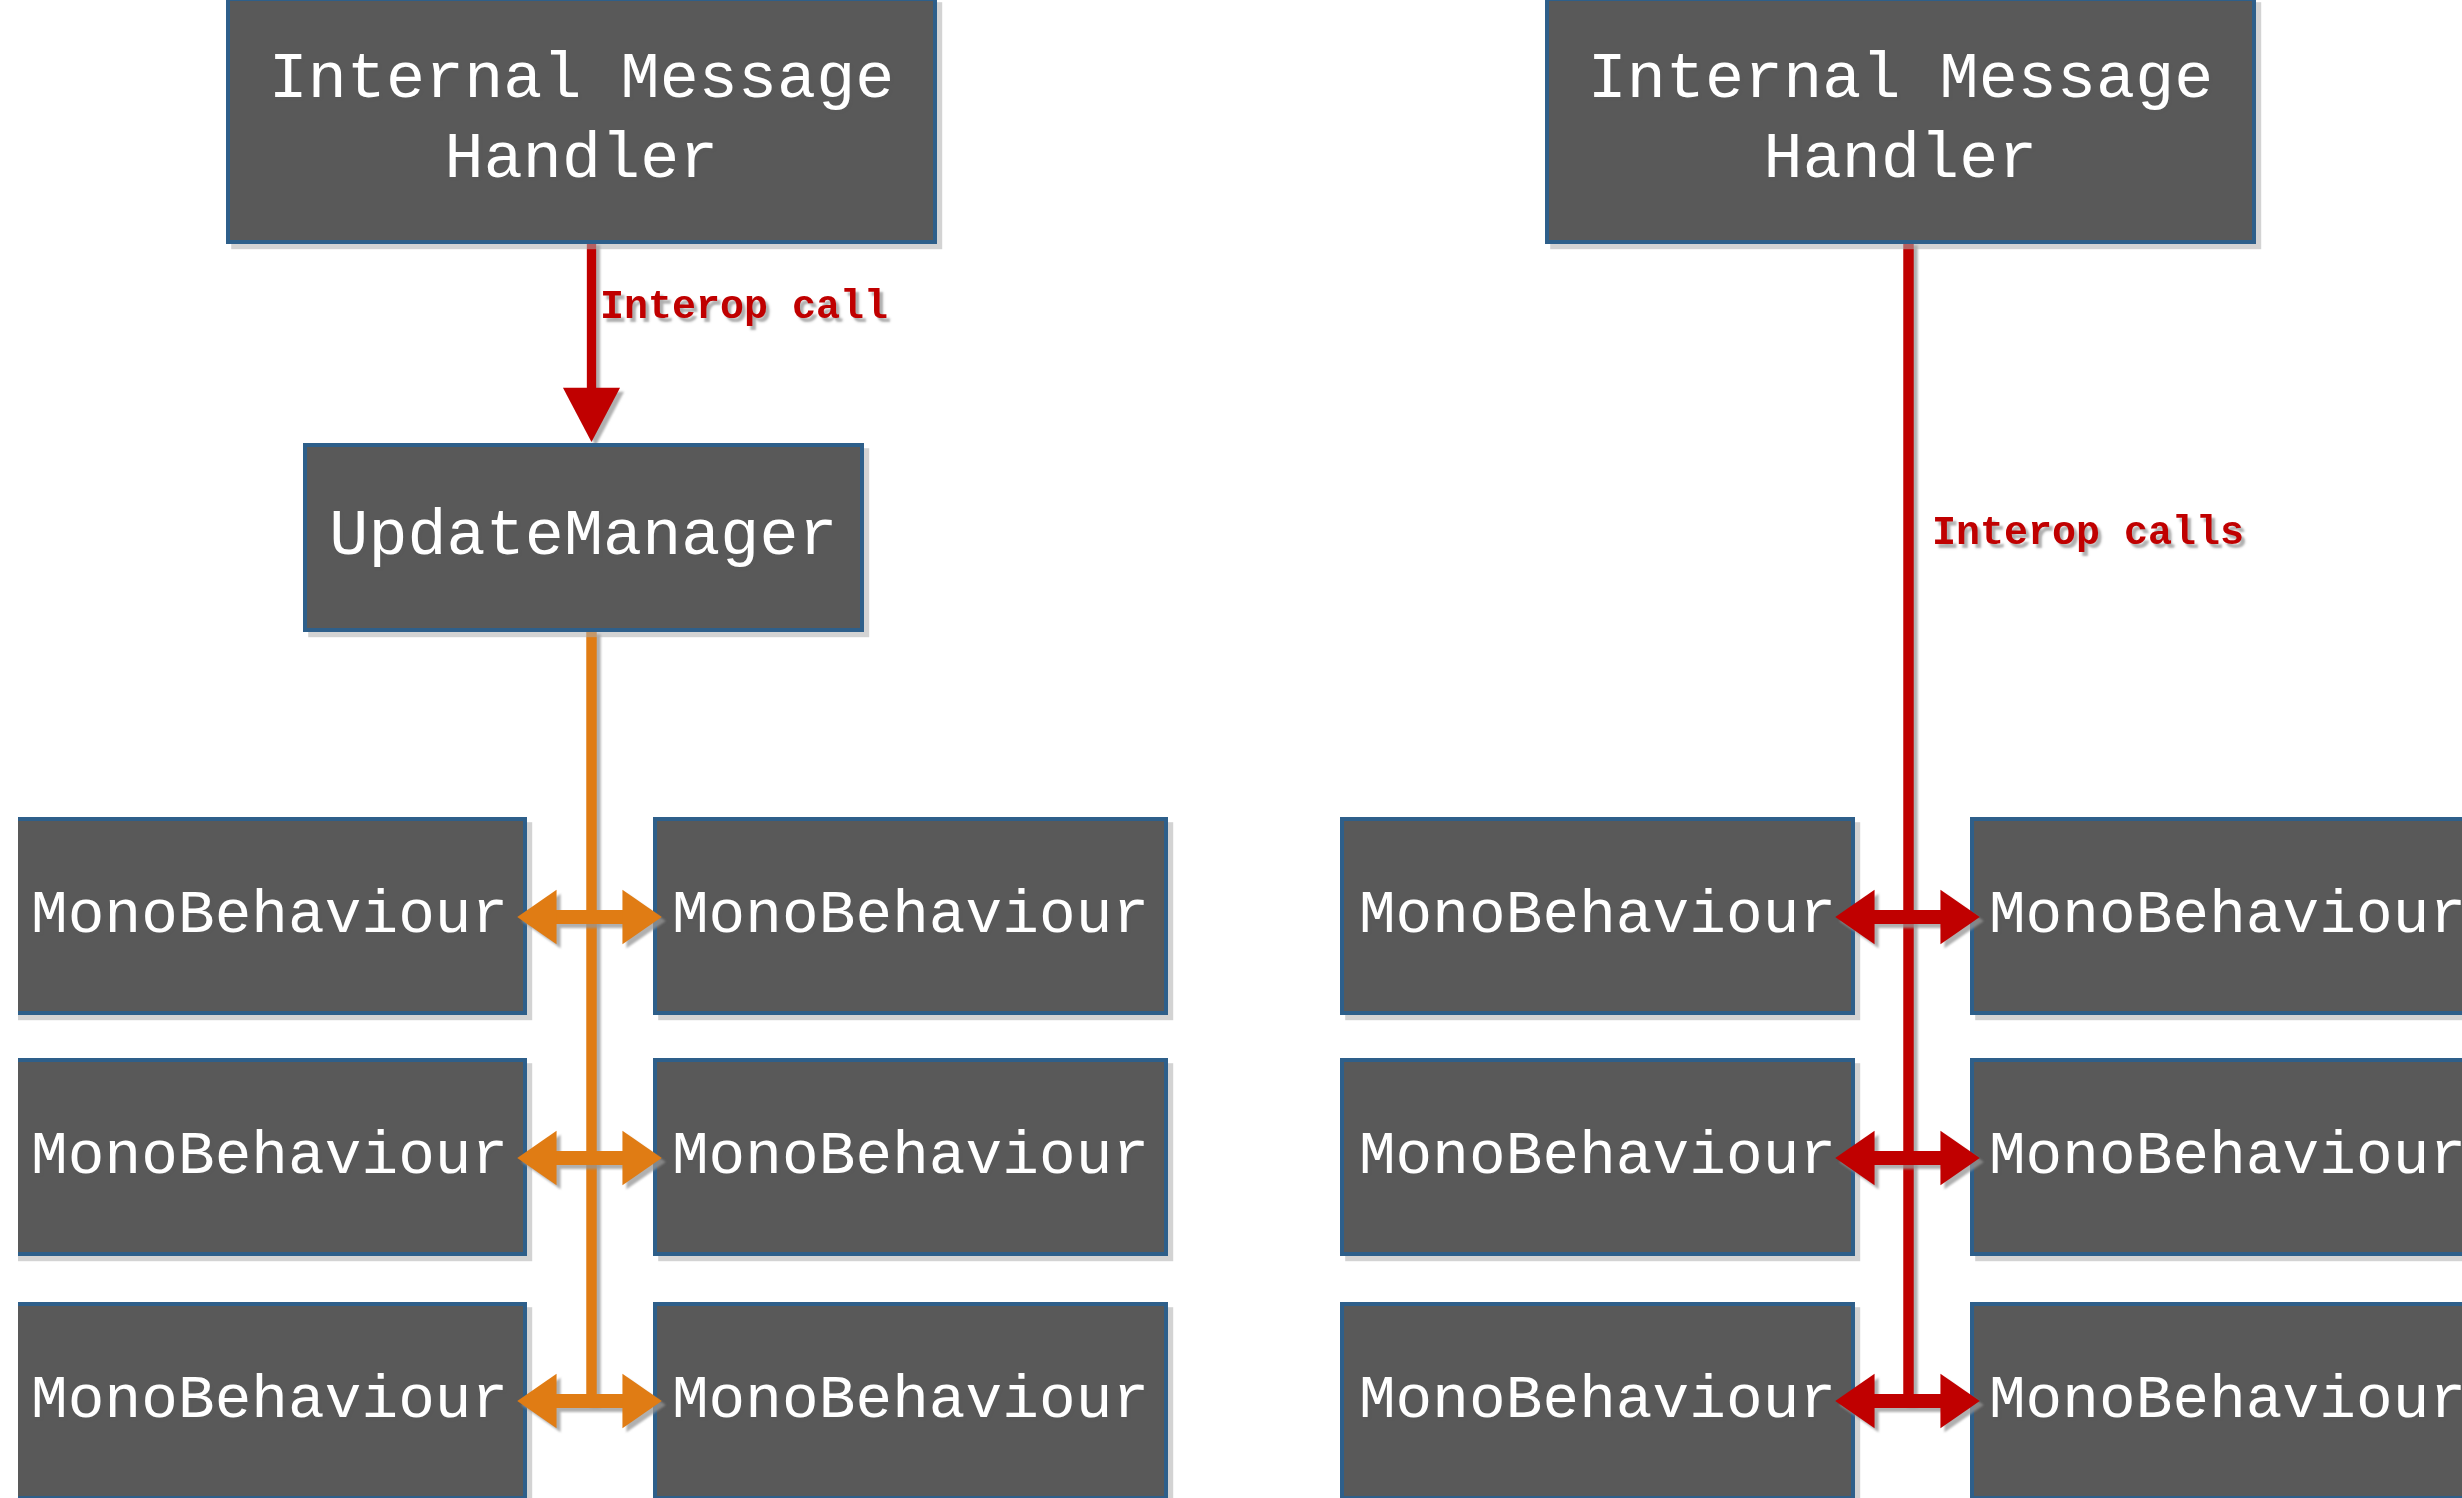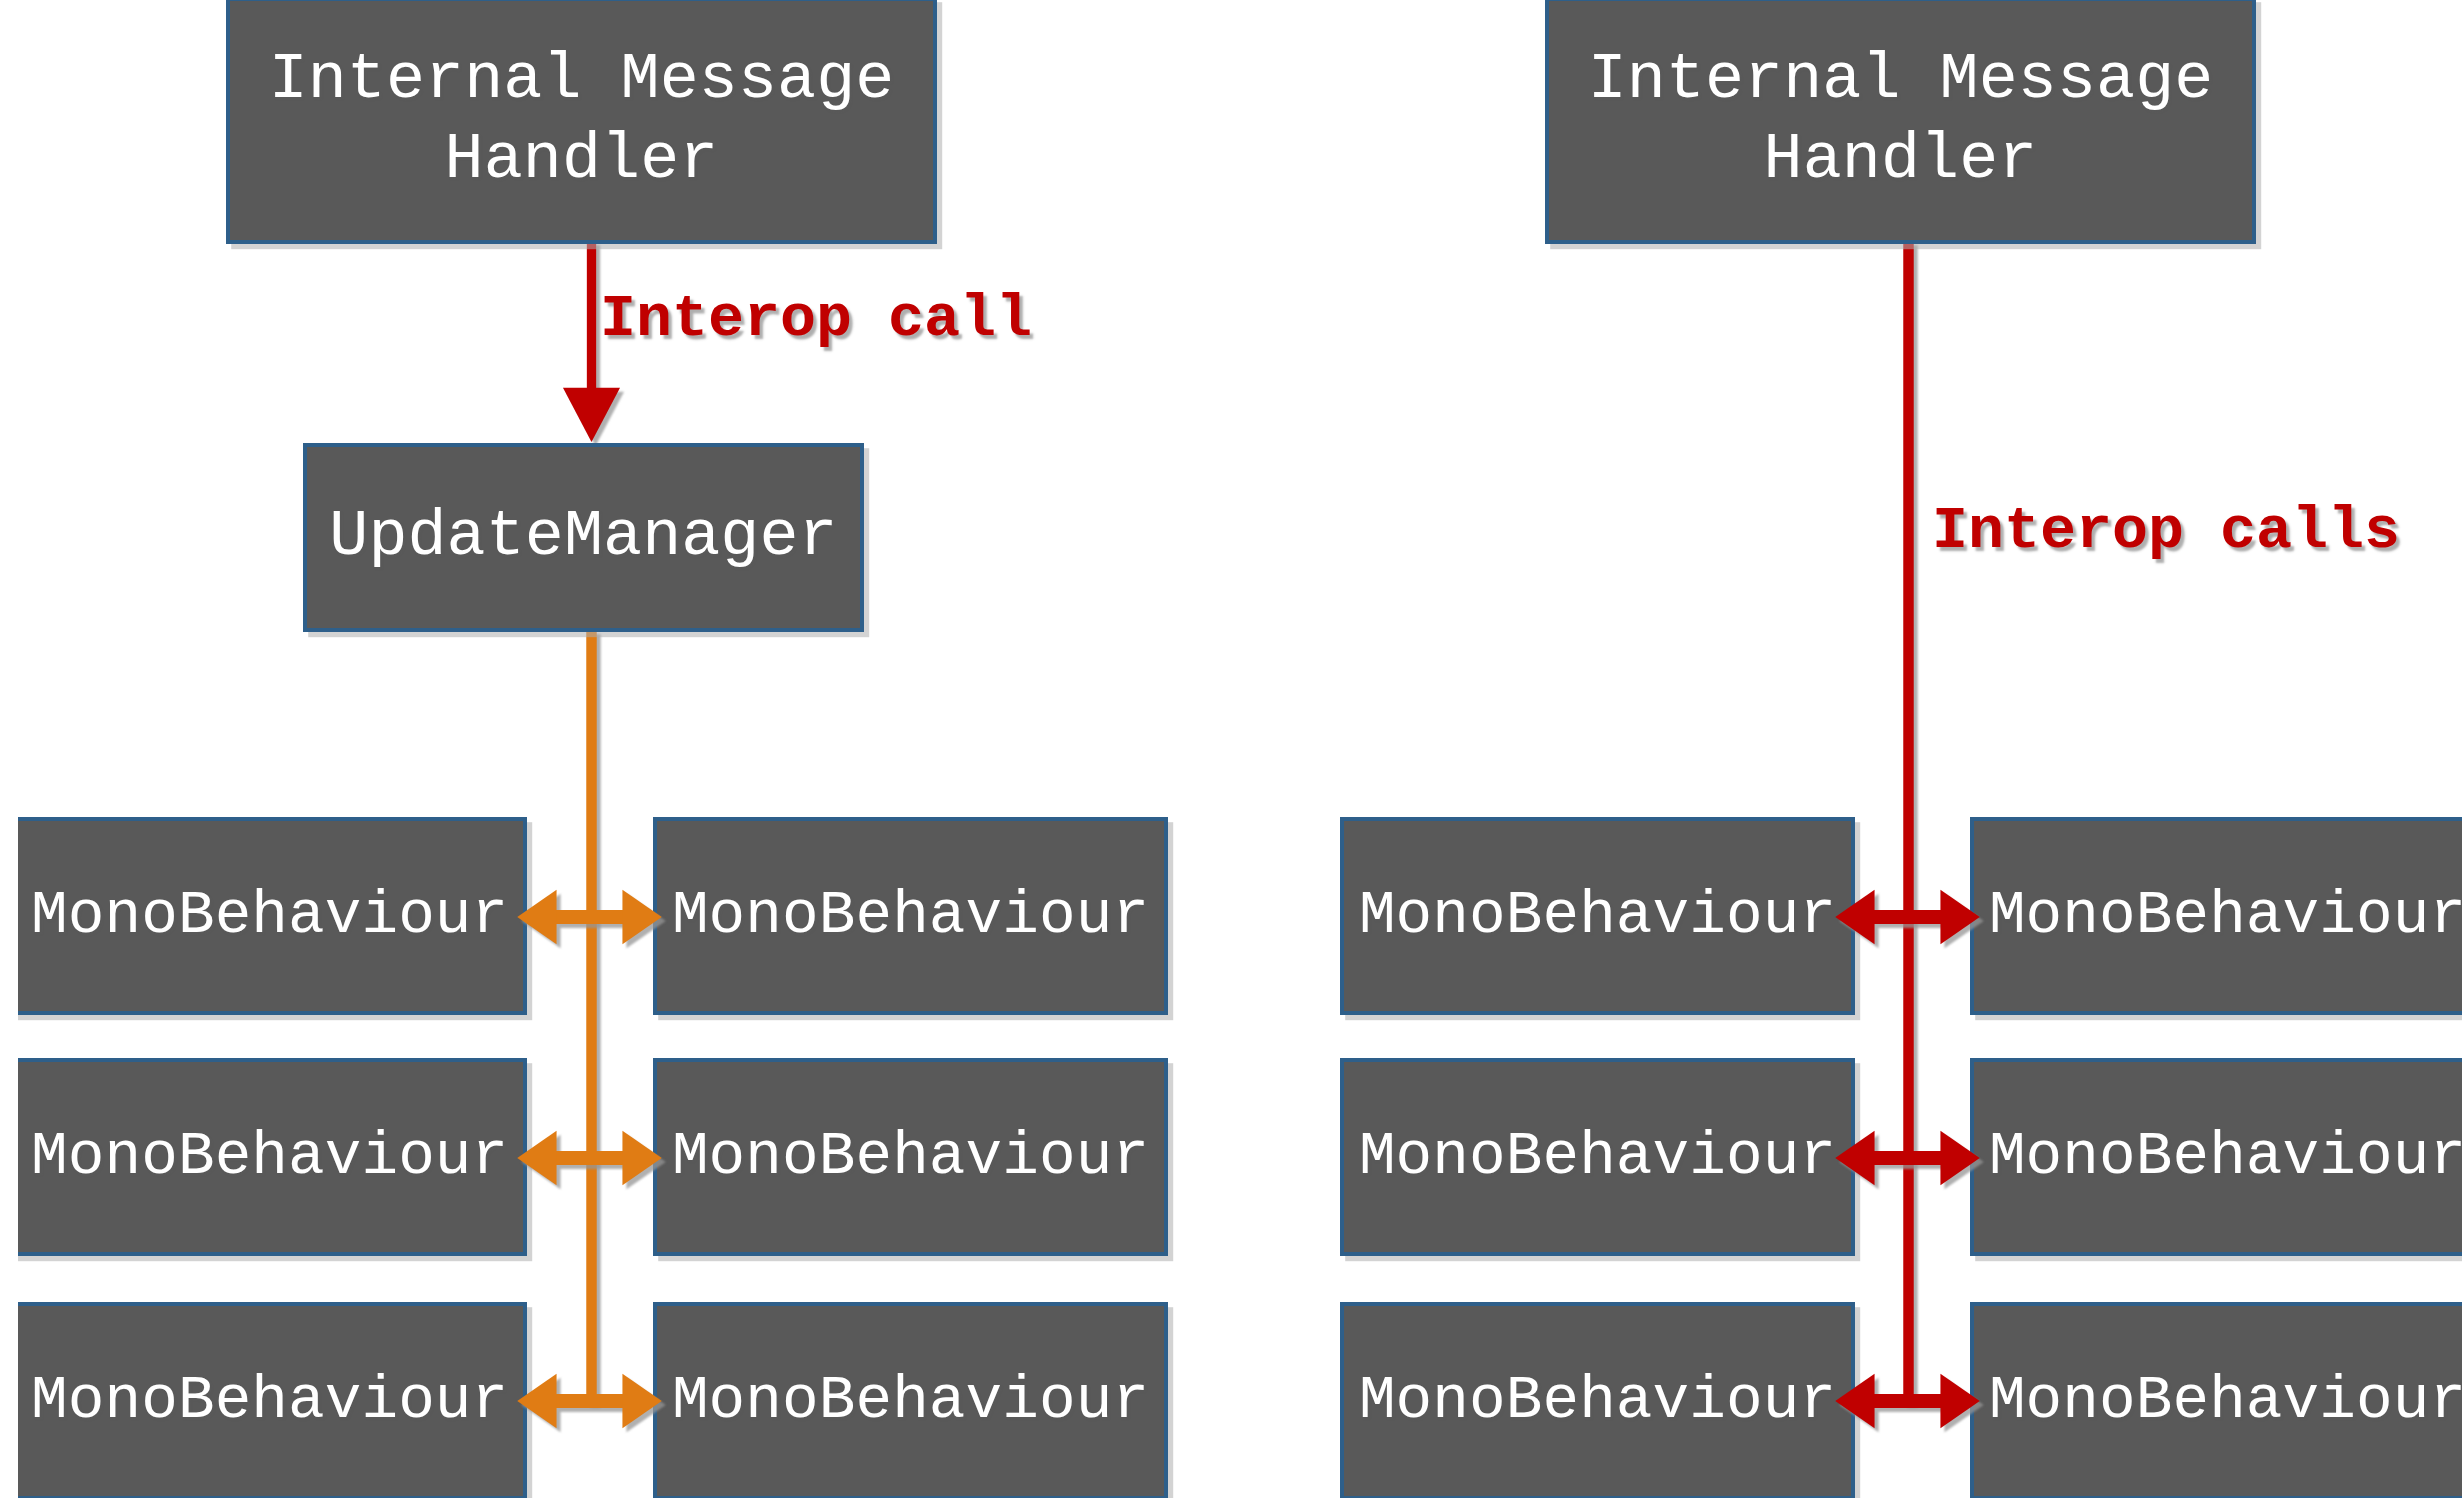--- a/index.html
+++ b/index.html
@@ -47,21 +47,21 @@
     filter: drop-shadow(4.1px 4.1px 1.2px rgba(150,150,150,0.75));
   }
   .hconn {
     position: absolute;
     filter: drop-shadow(4.1px 4.1px 1.2px rgba(150,150,150,0.75));
   }
 
   
   .edge-label {
     position: absolute;
-    font-size: 60px;
+    font-size: 40px;
     font-weight: 700;
     white-space: nowrap;
     text-shadow: 3.5px 3.5px 2.3px rgba(160,160,160,0.85);
     user-select: none;
   }
   .edge-label.red    { color: #C00000; }
   .edge-label.orange { color: #E07C14; }
 </style>
 </head>
 <body>
@@ -109,21 +109,21 @@
     <polygon points="250,64 182,17 182,111" fill="#E07C14"></polygon>
   </svg>
 
   <svg class="vline" style="left:1867px; top:241px; width:47px; height:1163px;" viewBox="0 0 80 1998">
     <line x1="40" y1="0" x2="40" y2="1998" stroke="#C00000" stroke-width="18"></line>
   </svg>
 
   <div class="node header" style="left:1527px; top:-2.9px; width:711px; height:247px;">Internal Message
 Handler</div>
 
-  <div class="edge-label red" style="left:1914px; top:497px;">Interop calls</div>
+  <div class="edge-label red" style="left:1914px; top:511px;">Interop calls</div>
 
   <div class="node mb" style="left:1322px; top:817px; width:515px; height:198px;">MonoBehaviour</div>
   <div class="node mb" style="left:1952px; top:817px; width:515px; height:198px;">MonoBehaviour</div>
   <svg class="hconn" style="left:1817px; top:880px; width:145px; height:74px;" viewBox="0 0 250 128">
     <line x1="40" y1="64" x2="210" y2="64" stroke="#C00000" stroke-width="24"></line>
     <polygon points="0,64 68,17 68,111" fill="#C00000"></polygon>
     <polygon points="250,64 182,17 182,111" fill="#C00000"></polygon>
   </svg>
 
   <div class="node mb" style="left:1322px; top:1058px; width:515px; height:198px;">MonoBehaviour</div>

